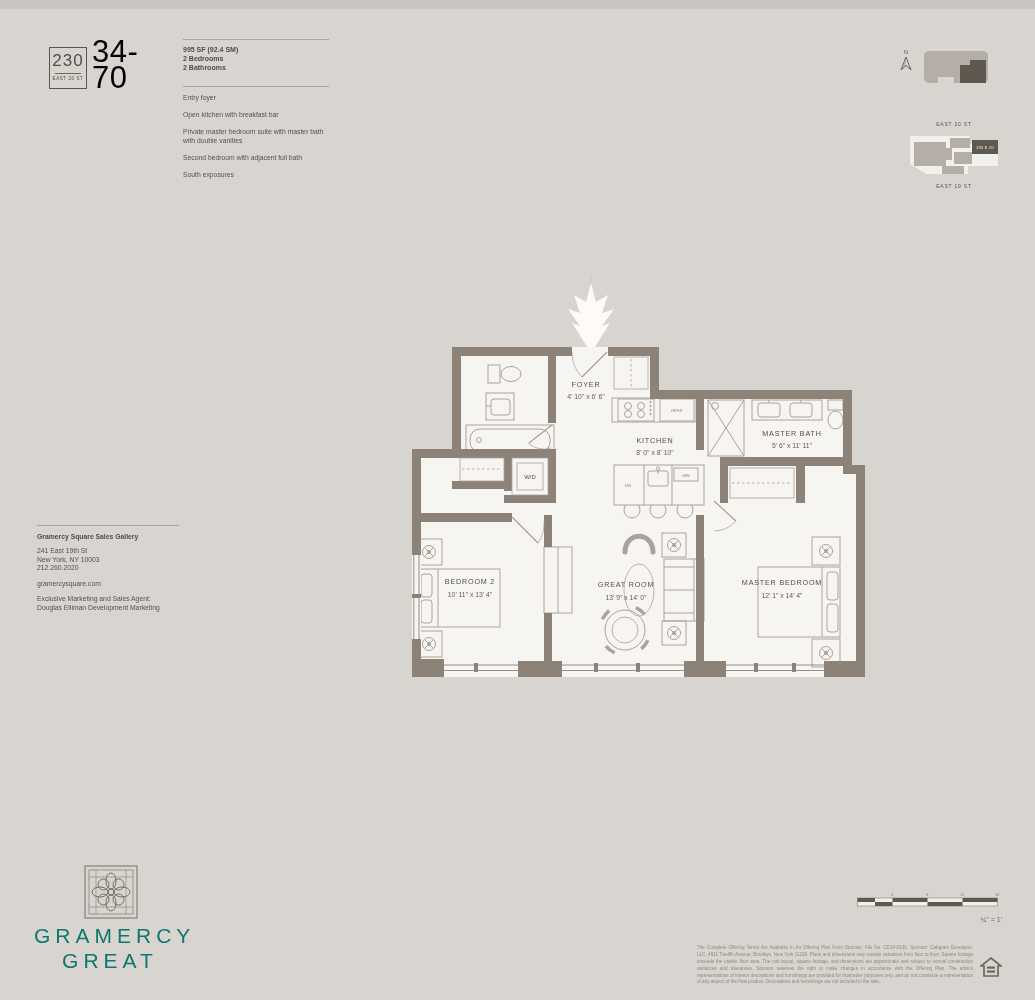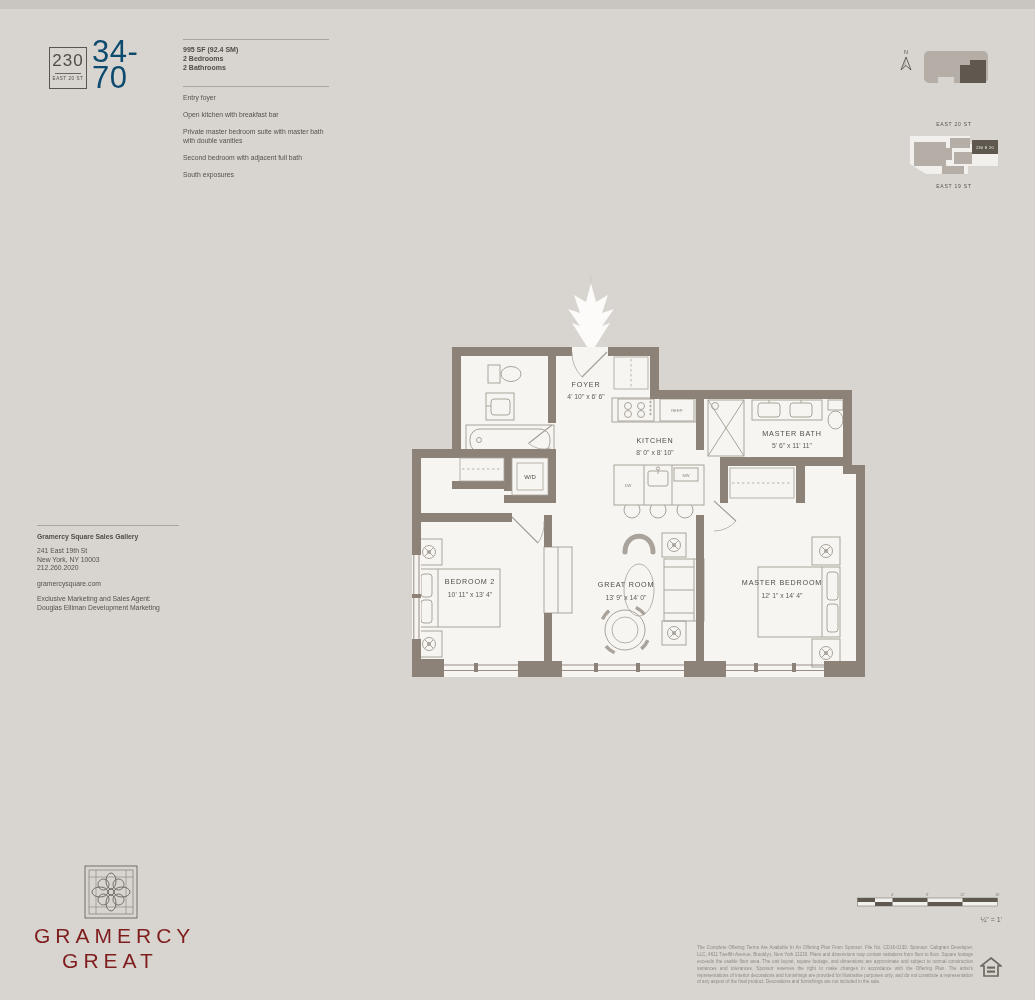--- a/index.html
+++ b/index.html
@@ -4,37 +4,37 @@
 <style>
   html,body{margin:0;padding:0;}
   body{font-family:"Liberation Sans",sans-serif;background:#c9c6c1;}
   .page{position:relative;width:1035px;height:1000px;background:#d8d5d0;overflow:hidden;color:#55524c;margin-top:9px;}
   .abs{position:absolute;}
   
   .addr-box{left:49px;top:38px;width:38px;height:42px;border:1px solid #5a564f;text-align:center;box-sizing:border-box;}
   .addr-num{font-size:17px;font-weight:300;letter-spacing:1px;margin-top:3px;color:#504d47;}
   .addr-rule{width:26px;border-top:1px solid #6b675f;margin:2px auto 2px auto;}
   .addr-street{font-size:4.5px;letter-spacing:0.6px;color:#504d47;}
-  .floors{left:92px;top:30px;font-size:31px;line-height:26px;font-weight:200;color:#0c4a6e;letter-spacing:0.5px;}
+  .floors{left:92px;top:30px;font-size:31px;line-height:26px;font-weight:200;color:#000000;letter-spacing:0.5px;}
   .info{left:183px;top:30px;width:146px;}
   .rule{border-top:1px solid #aba59d;height:0;}
   .spec{font-size:7px;font-weight:bold;line-height:9px;color:#504d47;}
   .info .spec-wrap{margin:5px 0 14px 0;}
   .feature{font-size:6.8px;line-height:9px;color:#55524c;margin:0 0 8px 0;}
   .features-wrap{margin-top:6px;}
   
   .north{left:898px;top:40px;width:16px;text-align:center;font-size:5.5px;color:#55524c;}
   .street-label{width:96px;text-align:center;font-size:5px;letter-spacing:0.8px;color:#55524c;}
   
   .contact{left:37px;top:516px;width:142px;}
   .c-title{font-size:6.8px;font-weight:bold;margin-top:7px;color:#504d47;}
   .c-line{font-size:6.8px;line-height:8.5px;color:#55524c;}
   .c-gap{height:7px;}
   
-  .logo-text{left:34px;top:914px;width:152px;text-align:center;color:#7f1d1d;}
+  .logo-text{left:34px;top:914px;width:152px;text-align:center;color:#0f766e;}
   .logo-l1{font-size:21px;font-weight:300;letter-spacing:5px;line-height:25px;}
   .logo-l2{font-size:21px;font-weight:300;letter-spacing:5px;line-height:25px;}
   
   .ratio{left:900px;top:907px;width:102px;text-align:right;font-size:7px;color:#6e6960;}
   .legal{left:697px;top:936px;width:276px;font-size:4.6px;line-height:1.5;color:#8e8982;text-align:justify;}
   svg text{font-family:"Liberation Sans",sans-serif;}
 </style>
 </head>
 <body>
 

